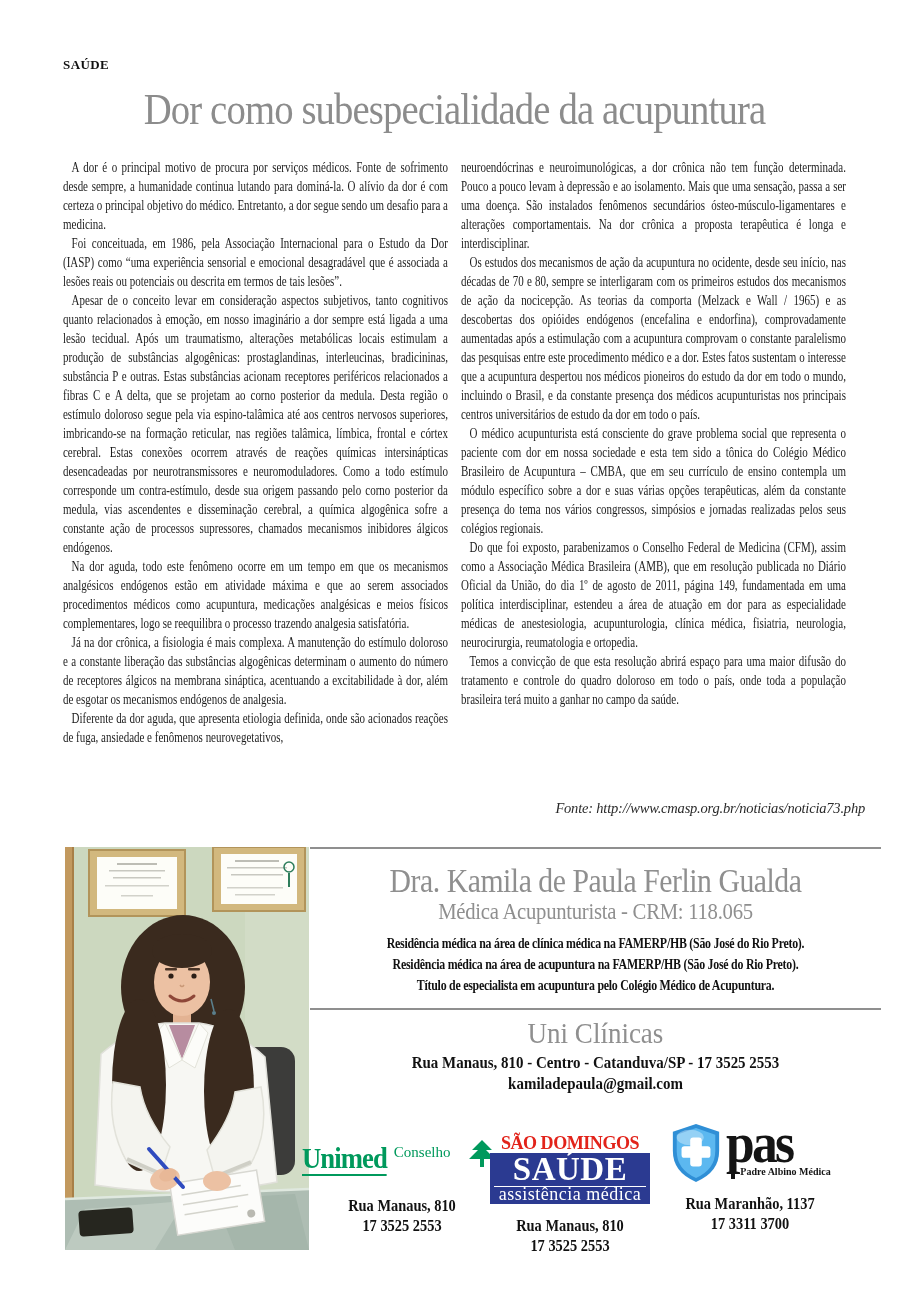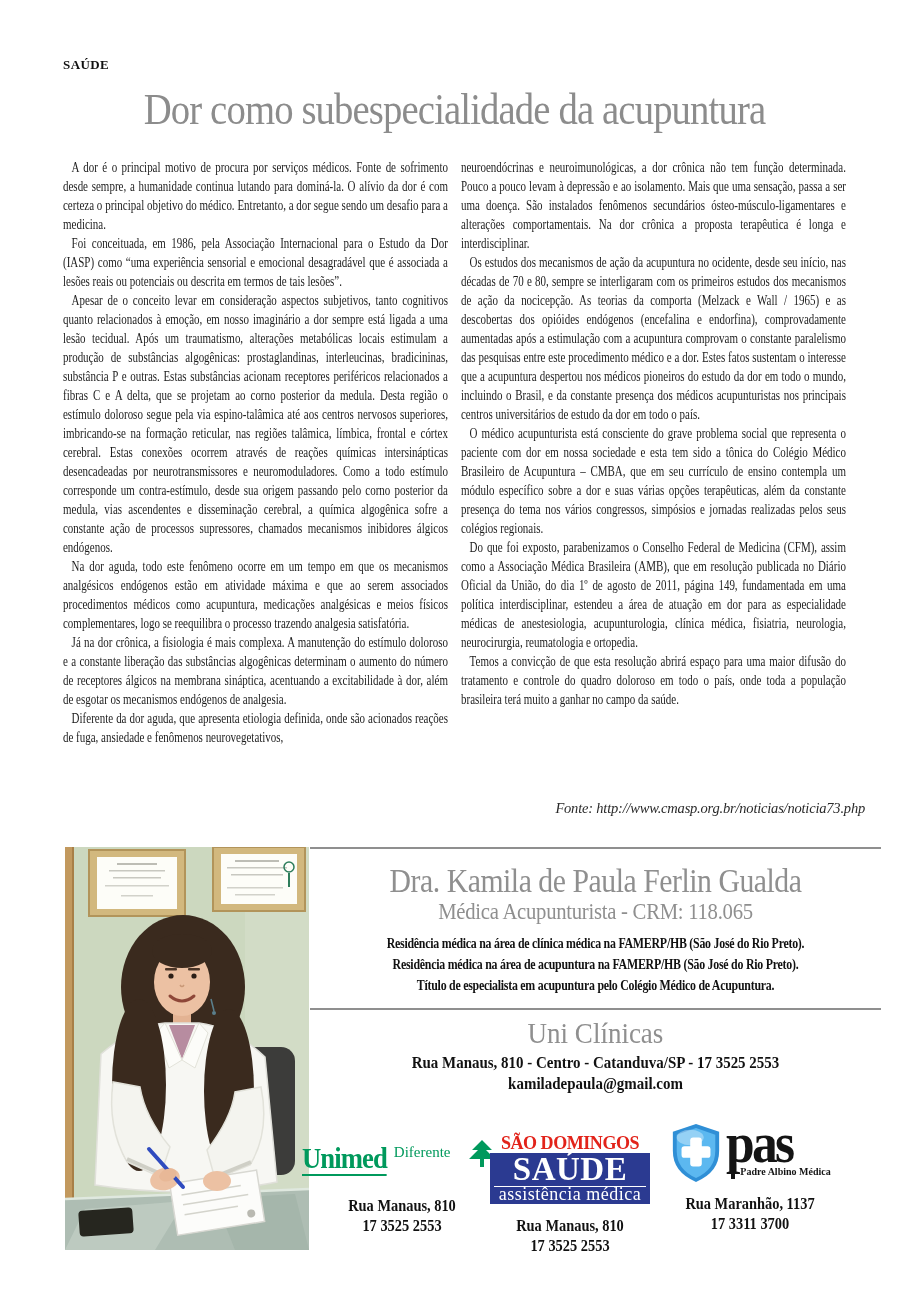--- a/index.html
+++ b/index.html
@@ -196,21 +196,21 @@
     <div class="rule rule-mid"></div>
     <div class="clinic-name">Uni Clínicas</div>
     <div class="clinic-addr">Rua Manaus, 810 - Centro - Catanduva/SP - 17 3525 2553</div>
     <div class="clinic-email">kamiladepaula@gmail.com</div>
   </div>
 
   <div class="partner p-unimed">
     <div class="uni-logo">
       <div class="uni-left">
         <div class="uni-word">Unimed</div>
-        <div class="uni-city">Diferente</div>
+        <div class="uni-city">Conselho</div>
       </div>
       <div class="uni-div"></div>
       <span>
         <svg width="40" height="40" viewBox="0 0 40 40">
           <path d="M20 3 L30 13 L24 13 L33 22 L22 22 L22 30 L18 30 L18 22 L7 22 L16 13 L10 13 Z" fill="#00995c"></path>
         </svg>
       </span>
     </div>
     <div class="partner-addr">
       <div>Rua Manaus, 810</div>

